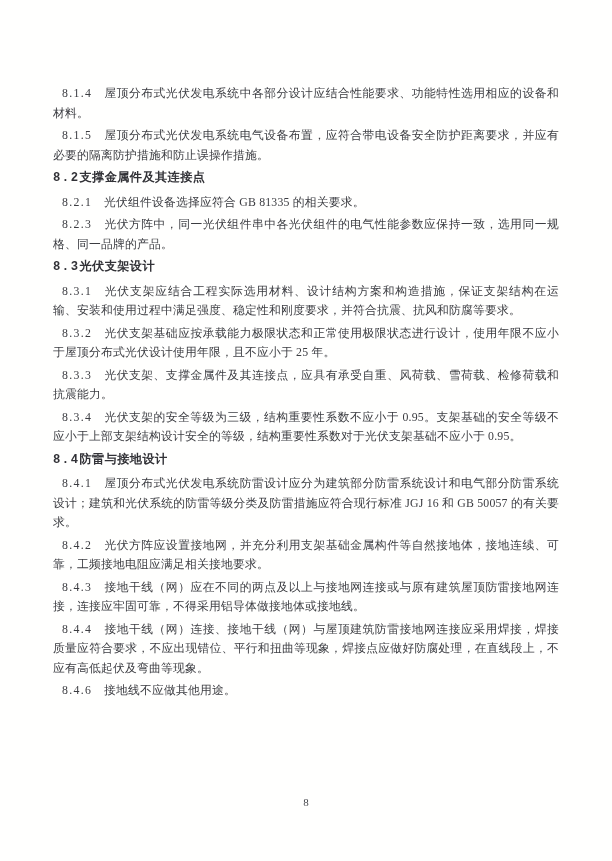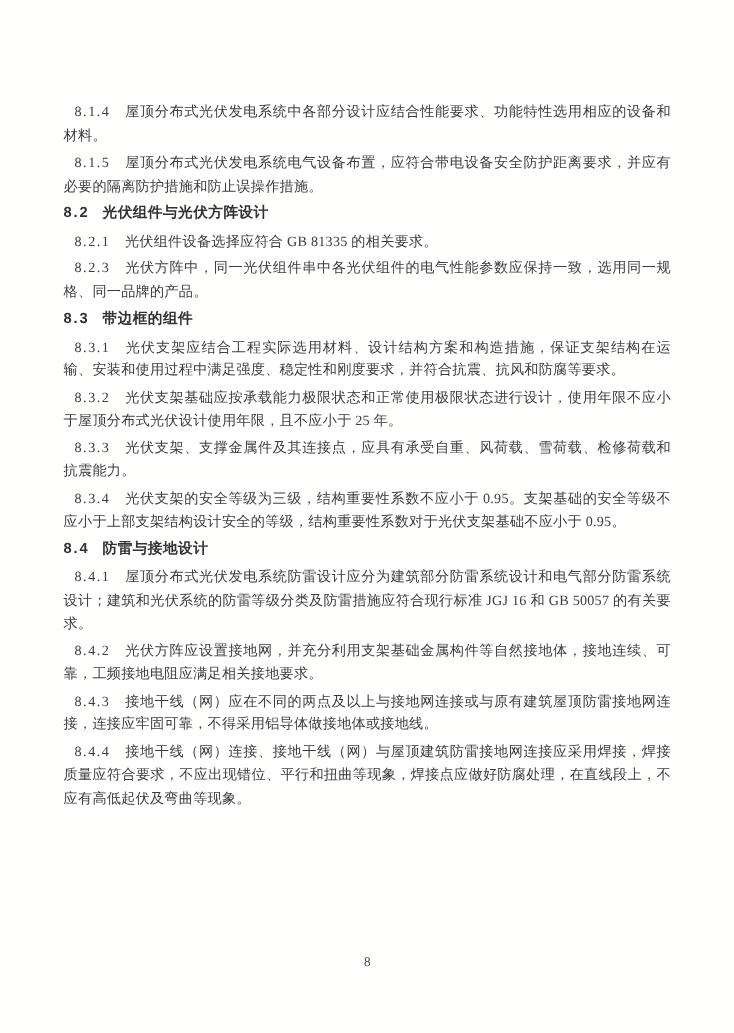--- a/index.html
+++ b/index.html
@@ -40,21 +40,21 @@
     font-family: "Liberation Sans", "DejaVu Sans", sans-serif;
     font-size: 12.2px;
     line-height: 19.5px;
     font-weight: 700;
     color: #323237;
     margin: 2px 0 4px 0;
     letter-spacing: 0.4px;
   }
   .sec-heading .num {
     letter-spacing: 1.5px;
-    margin-right: 11px;
+    font-family: Liberation Mono, monospace;
   }
   .page-number {
     position: absolute;
     top: 796px;
     left: 0;
     width: 612px;
     text-align: center;
     font-size: 11px;
     color: #45464b;
   }
@@ -62,47 +62,48 @@
 </head>
 <body>
 
 <div class="page">
   <div class="content">
 
     <p class="clause"><span class="num">8.1.4</span><span>屋顶分布式光伏发电系统中各部分设计应结合性能要求、功能特性选用相应的设备和材料。</span></p>
 
     <p class="clause"><span class="num">8.1.5</span><span>屋顶分布式光伏发电系统电气设备布置，应符合带电设备安全防护距离要求，并应有必要的隔离防护措施和防止误操作措施。</span></p>
 
-    <h2 class="sec-heading"><span class="num">8.2</span><span>光伏组件与光伏方阵设计</span></h2>
+    <h2 class="sec-heading"><span class="num">8.2</span><span>支撑金属件及其连接点</span></h2>
 
     <p class="clause"><span class="num">8.2.1</span><span>光伏组件设备选择应符合 GB 81335 的相关要求。</span></p>
 
 
     <p class="clause"><span class="num">8.2.3</span><span>光伏方阵中，同一光伏组件串中各光伏组件的电气性能参数应保持一致，选用同一规格、同一品牌的产品。</span></p>
 
 
 
-    <h2 class="sec-heading"><span class="num">8.3</span><span>带边框的组件</span></h2>
+    <h2 class="sec-heading"><span class="num">8.3</span><span>光伏支架设计</span></h2>
 
     <p class="clause"><span class="num">8.3.1</span><span>光伏支架应结合工程实际选用材料、设计结构方案和构造措施，保证支架结构在运输、安装和使用过程中满足强度、稳定性和刚度要求，并符合抗震、抗风和防腐等要求。</span></p>
 
     <p class="clause"><span class="num">8.3.2</span><span>光伏支架基础应按承载能力极限状态和正常使用极限状态进行设计，使用年限不应小于屋顶分布式光伏设计使用年限，且不应小于 25 年。</span></p>
 
     <p class="clause"><span class="num">8.3.3</span><span>光伏支架、支撑金属件及其连接点，应具有承受自重、风荷载、雪荷载、检修荷载和抗震能力。</span></p>
 
     <p class="clause"><span class="num">8.3.4</span><span>光伏支架的安全等级为三级，结构重要性系数不应小于 0.95。支架基础的安全等级不应小于上部支架结构设计安全的等级，结构重要性系数对于光伏支架基础不应小于 0.95。</span></p>
 
     <h2 class="sec-heading"><span class="num">8.4</span><span>防雷与接地设计</span></h2>
 
     <p class="clause"><span class="num">8.4.1</span><span>屋顶分布式光伏发电系统防雷设计应分为建筑部分防雷系统设计和电气部分防雷系统设计；建筑和光伏系统的防雷等级分类及防雷措施应符合现行标准 JGJ 16 和 GB 50057 的有关要求。</span></p>
 
     <p class="clause"><span class="num">8.4.2</span><span>光伏方阵应设置接地网，并充分利用支架基础金属构件等自然接地体，接地连续、可靠，工频接地电阻应满足相关接地要求。</span></p>
 
     <p class="clause"><span class="num">8.4.3</span><span>接地干线（网）应在不同的两点及以上与接地网连接或与原有建筑屋顶防雷接地网连接，连接应牢固可靠，不得采用铝导体做接地体或接地线。</span></p>
 
     <p class="clause"><span class="num">8.4.4</span><span>接地干线（网）连接、接地干线（网）与屋顶建筑防雷接地网连接应采用焊接，焊接质量应符合要求，不应出现错位、平行和扭曲等现象，焊接点应做好防腐处理，在直线段上，不应有高低起伏及弯曲等现象。</span></p>
 
 
+    <p class="clause"><span class="num">8.4.6</span><span>接地线不应做其他用途。</span></p>
 
   </div>
 
   <div class="page-number">8</div>
 </div>
 
 </body></html>

